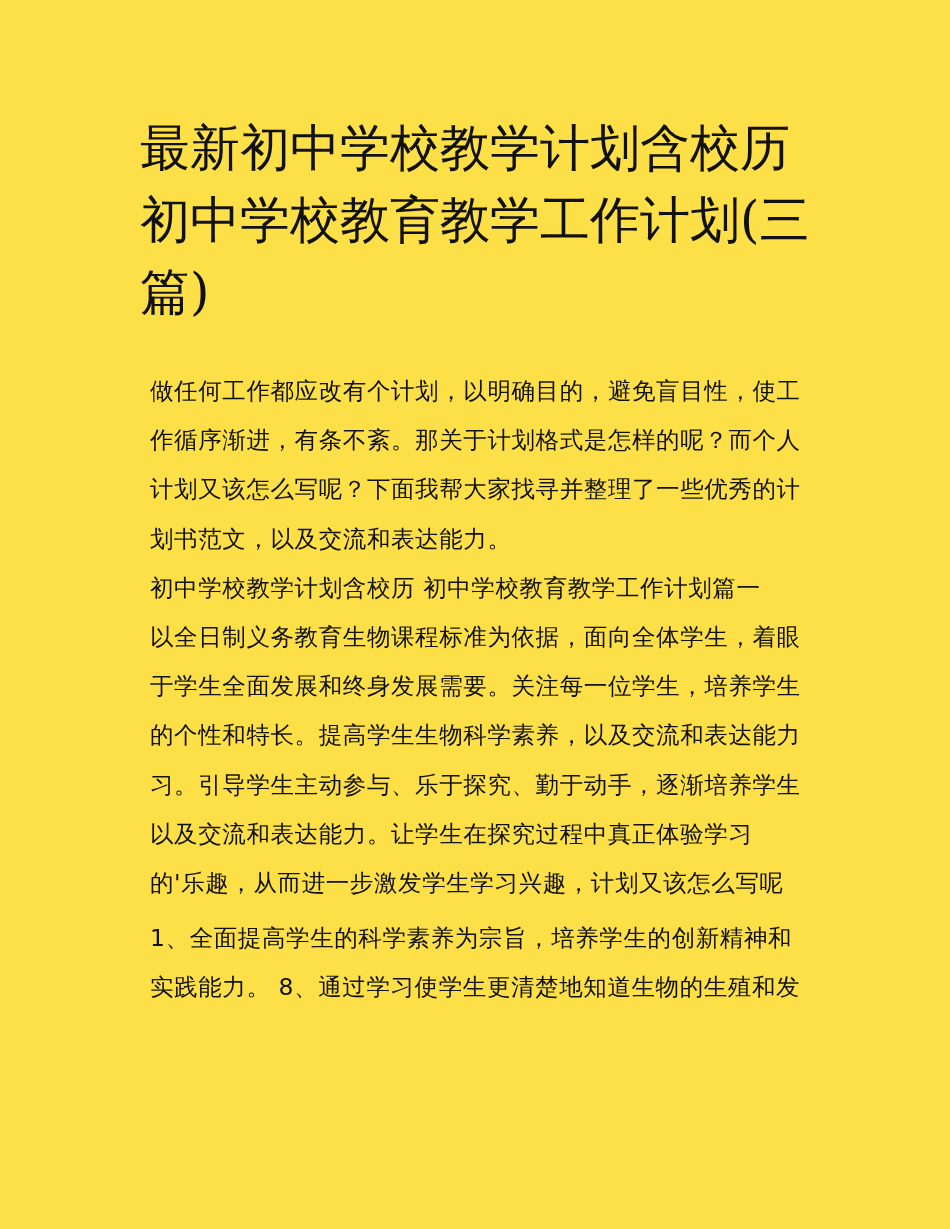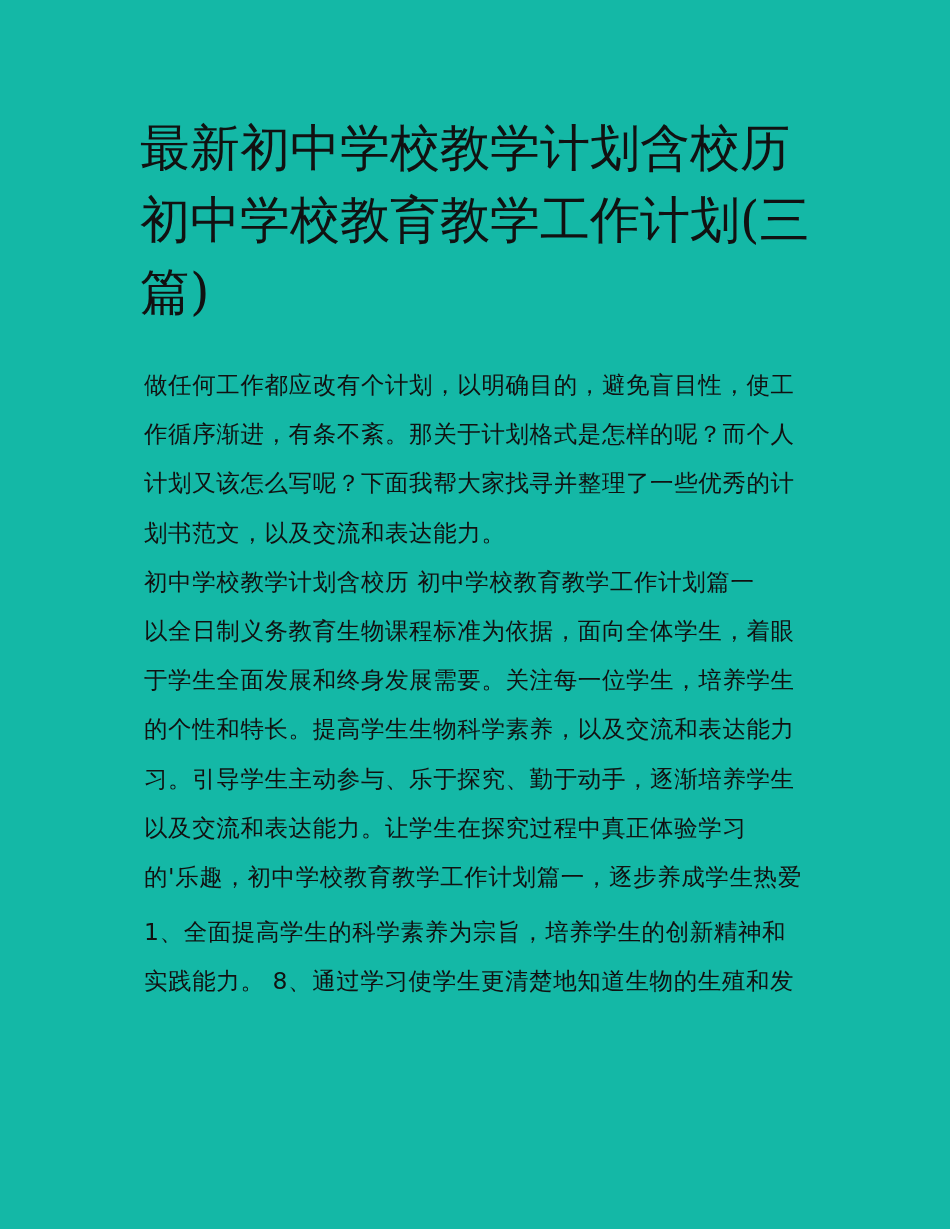--- a/index.html
+++ b/index.html
@@ -14,21 +14,21 @@
       overflow: hidden;
       color: #111111;
       font-family: "DejaVu Serif", "Liberation Serif", serif;
     }
     .page {
       position: absolute;
       left: 0;
       top: 0;
       width: 950px;
       height: 1229px;
-      background: #14b8a6;
+      background: #fde047;
     }
     .title {
       position: absolute;
       left: 140px;
       top: 112px;
       width: 680px;
       margin: 0;
       font-weight: normal;
       font-size: 50px;
       line-height: 72px;
@@ -36,21 +36,21 @@
     }
     .title .tline {
       display: block;
       white-space: nowrap;
     }
     .body-text {
       position: absolute;
       left: 140px;
       top: 357px;
       width: 690px;
-      margin: 4px;
+      margin: 10px;
     }
     .line {
       display: block;
       white-space: nowrap;
       font-size: 23.5px;
       height: 49.2px;
       line-height: 49.2px;
       letter-spacing: 0.6px;
       font-family: "DejaVu Sans", "Liberation Sans", sans-serif;
     }
@@ -76,21 +76,21 @@
     </div>
 
     <span class="line">初中学校教学计划含校历 初中学校教育教学工作计划篇一</span>
 
     <div>
       <span class="line">以全日制义务教育生物课程标准为依据，面向全体学生，着眼</span>
       <span class="line">于学生全面发展和终身发展需要。关注每一位学生，培养学生</span>
       <span class="line">的个性和特长。提高学生生物科学素养，以及交流和表达能力</span>
       <span class="line">习。引导学生主动参与、乐于探究、勤于动手，逐渐培养学生</span>
       <span class="line">以及交流和表达能力。让学生在探究过程中真正体验学习</span>
-      <span class="line">的'乐趣，初中学校教育教学工作计划篇一，逐步养成学生热爱</span>
+      <span class="line">的'乐趣，从而进一步激发学生学习兴趣，计划又该怎么写呢</span>
     </div>
 
     <div class="gap-small"></div>
 
     <div>
       <span class="line">1、全面提高学生的科学素养为宗旨，培养学生的创新精神和</span>
       <span class="line">实践能力。 8、通过学习使学生更清楚地知道生物的生殖和发</span>
     </div>
   </div>
 

